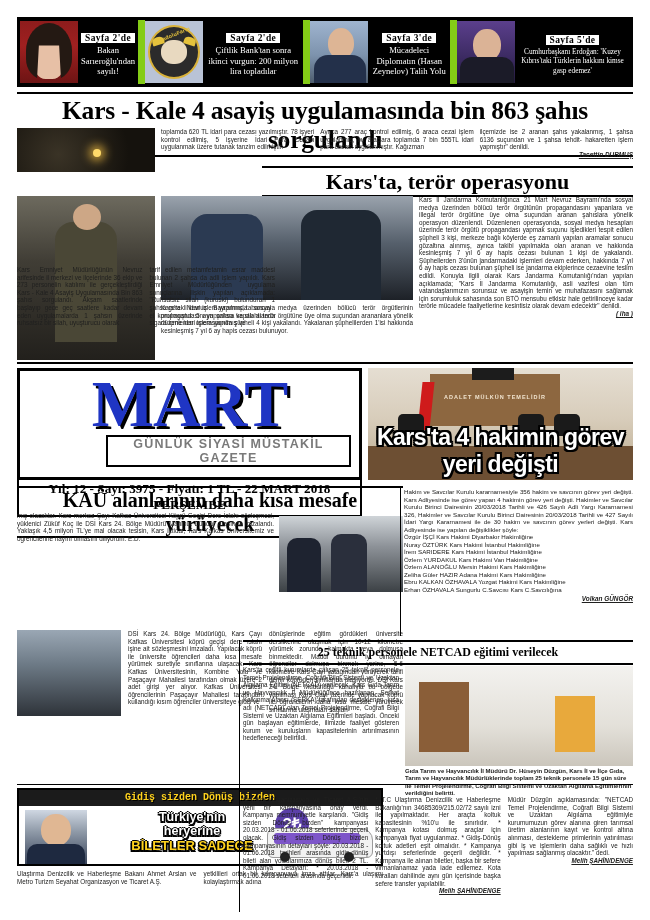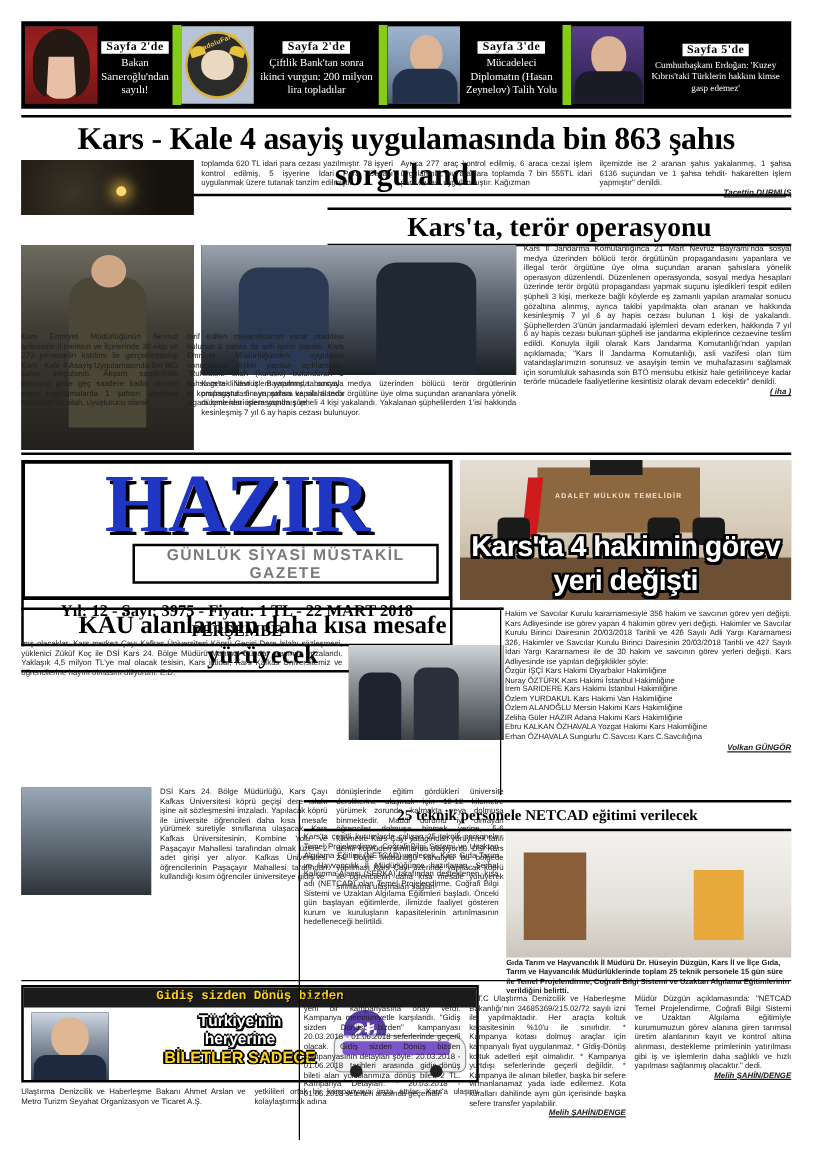--- a/index.html
+++ b/index.html
@@ -252,21 +252,21 @@
       <span>Kars Emniyet Müdürlüğünün Nevruz arifesinde il merkezi ve ilçelerinde 36 ekip ve 273 personelin katılımı ile gerçekleştirdiği Kars - Kale 4 Asayiş Uygulamasında Bin 863 şahıs sorgulandı.</span>
       <span>Akşam saatlerinde başlayıp gece geç saatlere kadar devam eden uygulamalarda 1 şahsın üzerinde ruhsatsız bir silah, uyuşturucu olarak</span>
     </div>
     <div class="c">
       <span>tarif edilen metamfetamin esrar maddesi bulunan 2 şahsa da adli işlem yapıldı.</span>
       <span>Kars Emniyet Müdürlüğünden uygulama sonuçlarına ilişkin yapılan açıklamada: "Ruhsatsız silah (kuruski) bulunduran 1 şahsa gerekli idari işlem yapılmış, tabancaya el konulmuştur. 5 ayrı şahsa kapalı alanda sigara içme idari işlem yapılmış ve</span>
     </div>
   </div>
 
   <div class="mast">
-    <div class="denge">HAZIR</div>
+    <div class="denge">MART</div>
     <div class="sub">GÜNLÜK SİYASİ MÜSTAKİL GAZETE</div>
   </div>
   <div class="mastline">Yıl: 12 - Sayı: 3975 - Fiyatı: 1 TL - 22 MART 2018 PERŞEMBE</div>
 
   <div class="court">
     <div class="wall"></div>
     <div class="panel">
       <b>ADALET MÜLKÜN TEMELİDİR</b>
     </div>
     <div class="mon"></div>

